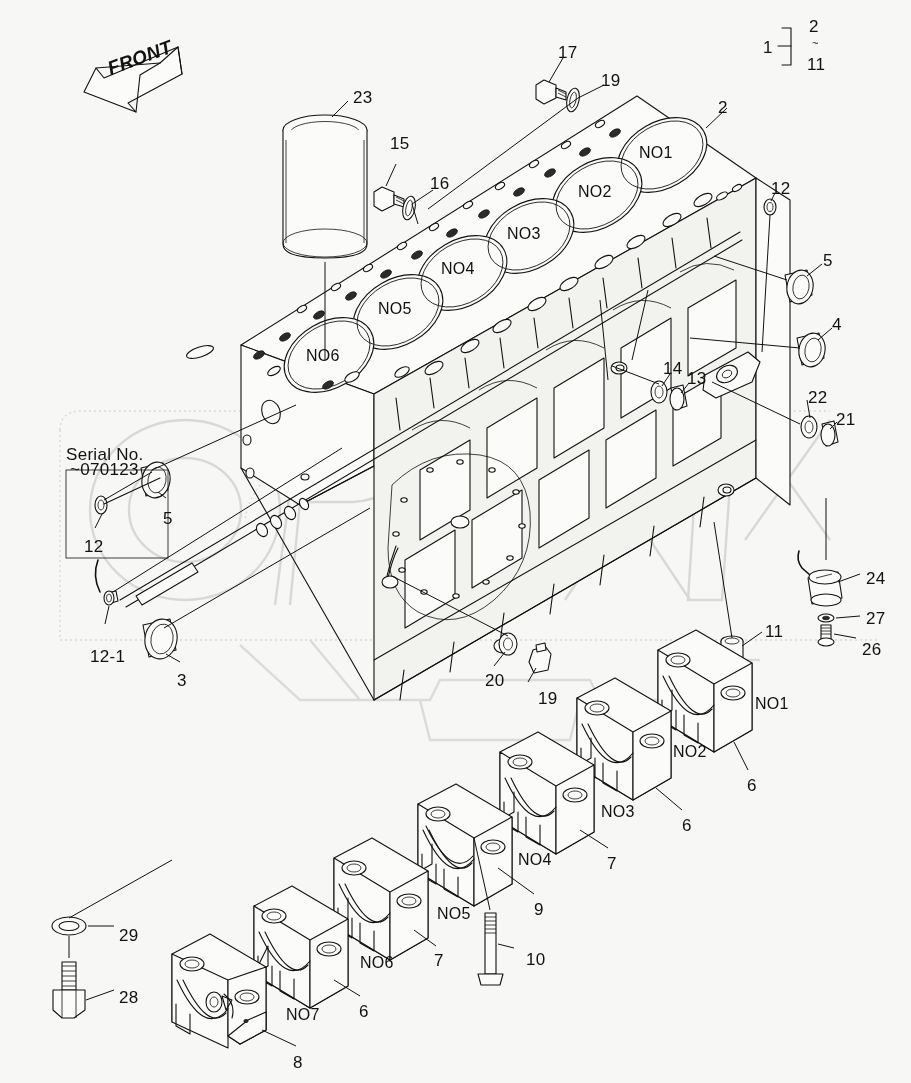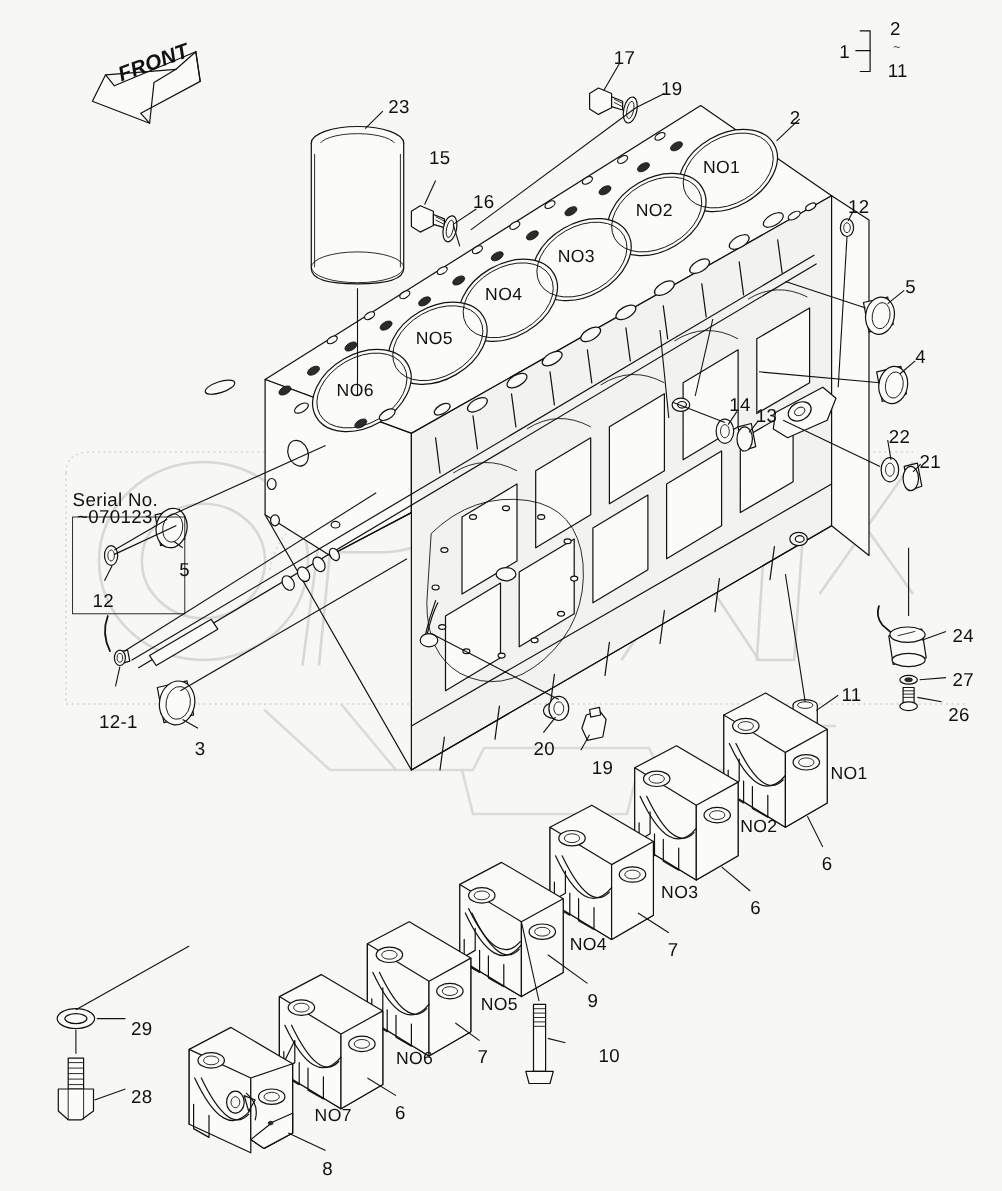--- a/index.html
+++ b/index.html
@@ -603,21 +603,21 @@
       <div class="lbl lbl-num" style="left: 485px; top: 672px;">20</div>
       <div class="lbl lbl-num" style="left: 538px; top: 690px;">19</div>
       <div class="lbl lbl-num" style="left: 866px; top: 570px;">24</div>
       <div class="lbl lbl-num" style="left: 866px; top: 610px;">27</div>
       <div class="lbl lbl-num" style="left: 862px; top: 641px;">26</div>
       <div class="lbl lbl-num" style="left: 765px; top: 623px;">11</div>
       <div class="lbl lbl-num" style="left: 747px; top: 777px;">6</div>
       <div class="lbl lbl-num" style="left: 682px; top: 817px;">6</div>
       <div class="lbl lbl-num" style="left: 607px; top: 855px;">7</div>
       <div class="lbl lbl-num" style="left: 534px; top: 901px;">9</div>
-      <div class="lbl lbl-num" style="left: 544px; top: 951px;">10</div>
+      <div class="lbl lbl-num" style="left: 526px; top: 951px;">10</div>
       <div class="lbl lbl-num" style="left: 434px; top: 952px;">7</div>
       <div class="lbl lbl-num" style="left: 359px; top: 1003px;">6</div>
       <div class="lbl lbl-num" style="left: 293px; top: 1054px;">8</div>
       <div class="lbl lbl-num" style="left: 119px; top: 927px;">29</div>
       <div class="lbl lbl-num" style="left: 119px; top: 989px;">28</div>
     </div>
 
   <div id="cylLabels">
       <div class="lbl lbl-cyl" style="left: 639px; top: 145px;">NO1</div>
       <div class="lbl lbl-cyl" style="left: 578px; top: 184px;">NO2</div>

